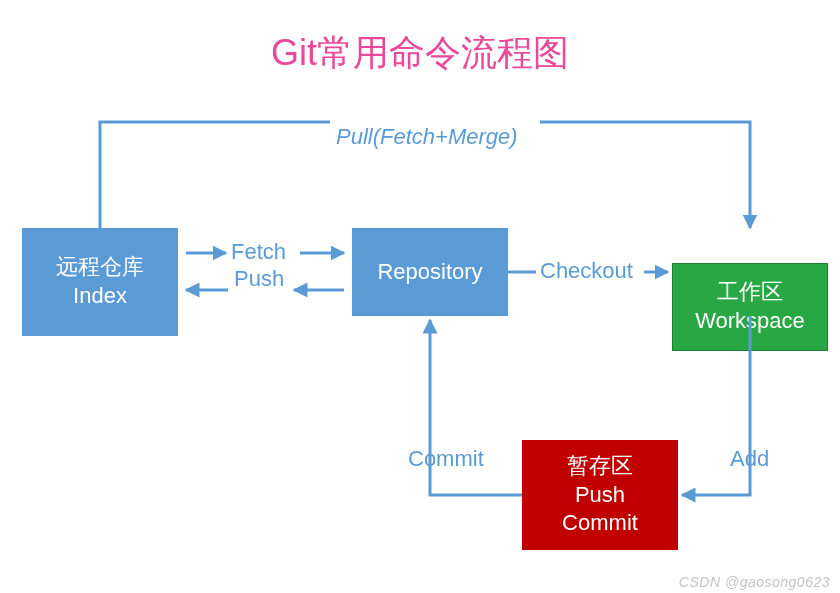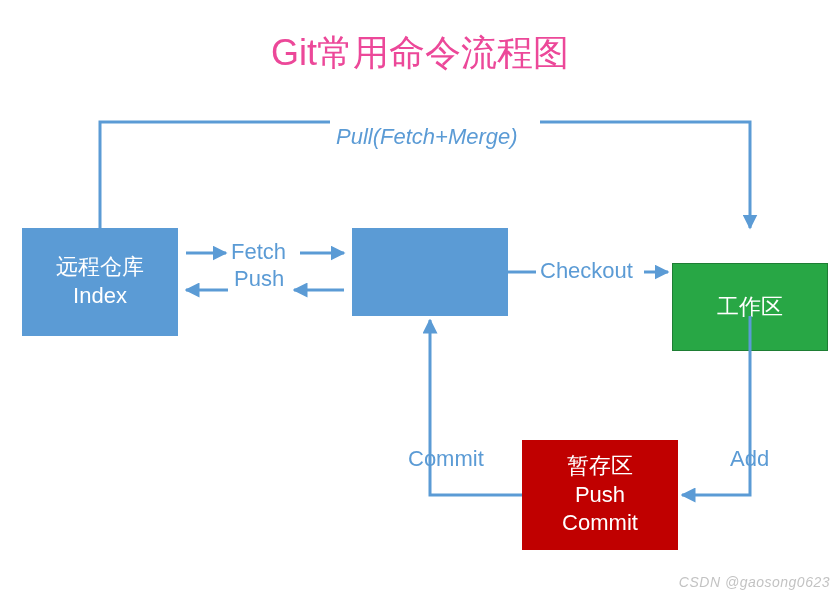--- a/index.html
+++ b/index.html
@@ -59,24 +59,26 @@
 <body>
 
 <div class="title">Git常用命令流程图</div>
 
 <div class="box box-blue" style="left:22px; top:228px; width:156px; height:108px;">
   <span>远程仓库</span>
   <span>Index</span>
 </div>
 
 <div class="box box-blue" style="left:352px; top:228px; width:156px; height:88px;">
+  <span>Repository</span>
 </div>
 
 <div class="box box-green" style="left:672px; top:228px; width:156px; height:88px;margin-top:35px;">
   <span>工作区</span>
+  <span>Workspace</span>
 </div>
 
 <div class="box box-red" style="left:522px; top:440px; width:156px; height:110px;">
   <span>暂存区</span>
   <span>Push</span>
   <span>Commit</span>
 </div>
 
 <div class="label" style="left:336px; top:124px;font-style:italic;">Pull(Fetch+Merge)</div>
 

